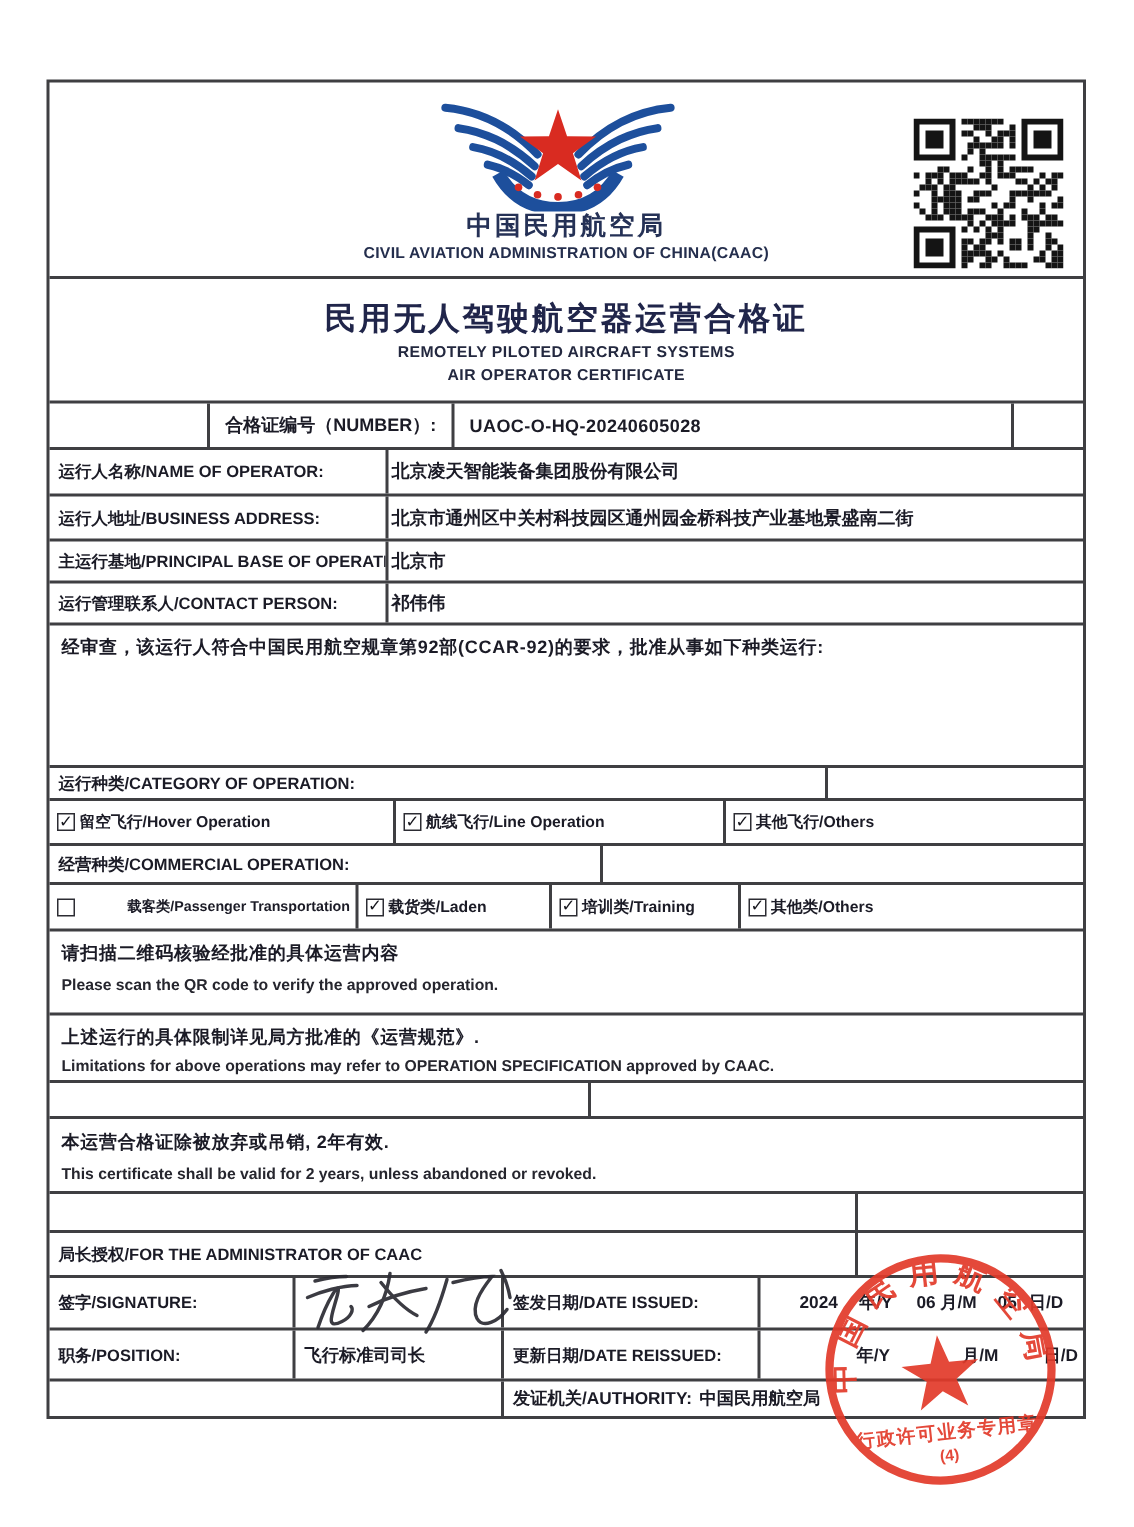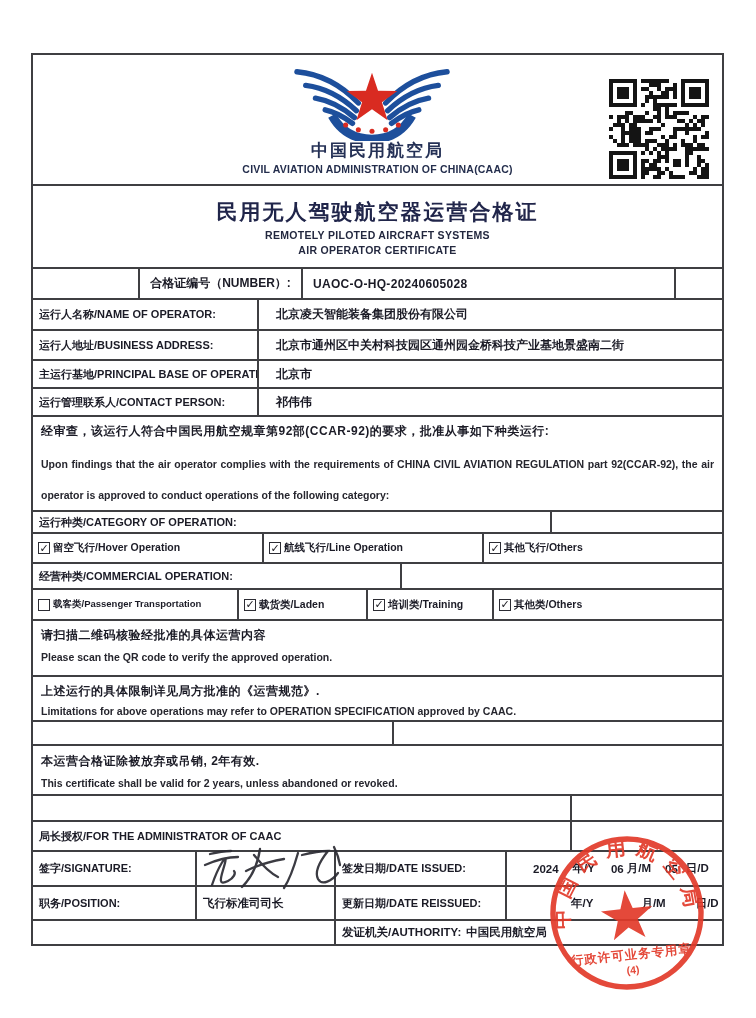--- a/index.html
+++ b/index.html
@@ -25,21 +25,21 @@
 
   
   .titleblock{height:83px;border-top:2px solid var(--line);text-align:center;padding-top:12px;}
   .title-cn{font-size:21px;font-weight:bold;letter-spacing:2px;color:#20254a;font-family:"Liberation Serif","DejaVu Serif",serif;}
   .title-en{font-size:10.5px;font-weight:bold;color:#23283f;margin-top:3px;letter-spacing:.3px;}
 
   .row{display:flex;border-top:2px solid var(--line);align-items:stretch;}
   .cell{border-left:2px solid var(--line);display:flex;align-items:center;overflow:hidden;}
   .cell:first-child{border-left:none;}
   .lbl{font-size:11px;font-weight:bold;padding-left:6px;white-space:nowrap;}
-  .val{font-size:12px;font-weight:bold;padding-left:17px;white-space:nowrap;}
+  .val{font-size:12px;font-weight:bold;padding-left:2px;white-space:nowrap;}
 
   .h31{height:31px;} .h30{height:30px;} .h28{height:28px;} .h22{height:22px;}
   .h26{height:26px;} .h24{height:24px;} .h35{height:35px;} .h34{height:34px;} .h25{height:25px;}
 
   
   .num-label{justify-content:center;font-size:12px;font-weight:bold;}
   .num-value{font-size:12px;font-weight:bold;padding-left:10px;letter-spacing:.3px;}
 
   
   .para{border-top:2px solid var(--line);padding:6px 8px 12px 8px;}
@@ -49,21 +49,21 @@
   .approval .para-en{margin-top:9px;line-height:31px;text-align:justify;}
   .qrnote{height:56px;}
   .qrnote .para-en{margin-top:7px;}
   .specnote{height:45px;}
   .specnote .para-en{margin-top:5px;}
   .validity{height:50px;padding-top:7px;}
   .validity .para-en{margin-top:7px;}
 
   
   .opt{font-size:10.5px;font-weight:bold;display:flex;align-items:center;padding-left:5px;white-space:nowrap;}
-  .opt-sm{font-size:9.5px;}
+  .opt-sm{font-size:9.5px;gap:32px;}
   .box{display:inline-flex;align-items:center;justify-content:center;width:12px;height:12px;border:1.5px solid #2c2c33;margin-right:3px;font-size:11px;line-height:1;color:#15151c;flex:0 0 auto;}
 
   
   .sig-svg{position:absolute;left:165px;top:786px;width:160px;height:52px;z-index:3;overflow:visible;}
   .dateline{display:flex;align-items:center;font-size:11.5px;font-weight:bold;white-space:nowrap;}
 
   
   .stamp{position:absolute;left:547px;top:833px;width:160px;height:160px;z-index:4;opacity:.92;transform:rotate(-6deg);}
 
   .spacer-l{height:100%;}
@@ -353,21 +353,20 @@
     <div class="cell lbl" style="width:224px;">主运行基地/PRINCIPAL BASE OF OPERATIONS:</div>
     <div class="cell val" style="flex:1;">北京市</div>
   </div>
   <div class="row h28">
     <div class="cell lbl" style="width:224px;">运行管理联系人/CONTACT PERSON:</div>
     <div class="cell val" style="flex:1;">祁伟伟</div>
   </div>
 
   <div class="para approval">
     <div class="para-cn">经审查，该运行人符合中国民用航空规章第92部(CCAR-92)的要求，批准从事如下种类运行:</div>
-    <div class="para-en">Upon findings that the air operator complies with the requirements of CHINA CIVIL AVIATION REGULATION part 92(CCAR-92), the air operator is approved to conduct operations of the following category:</div>
   </div>
 
   <div class="row h22">
     <div class="cell lbl" style="width:517px;">运行种类/CATEGORY OF OPERATION:</div>
     <div class="cell" style="flex:1;"></div>
   </div>
   <div class="row h30">
     <div class="cell opt" style="width:229px;">
       <span class="box">✓</span>
       <span>留空飞行/Hover Operation</span>

